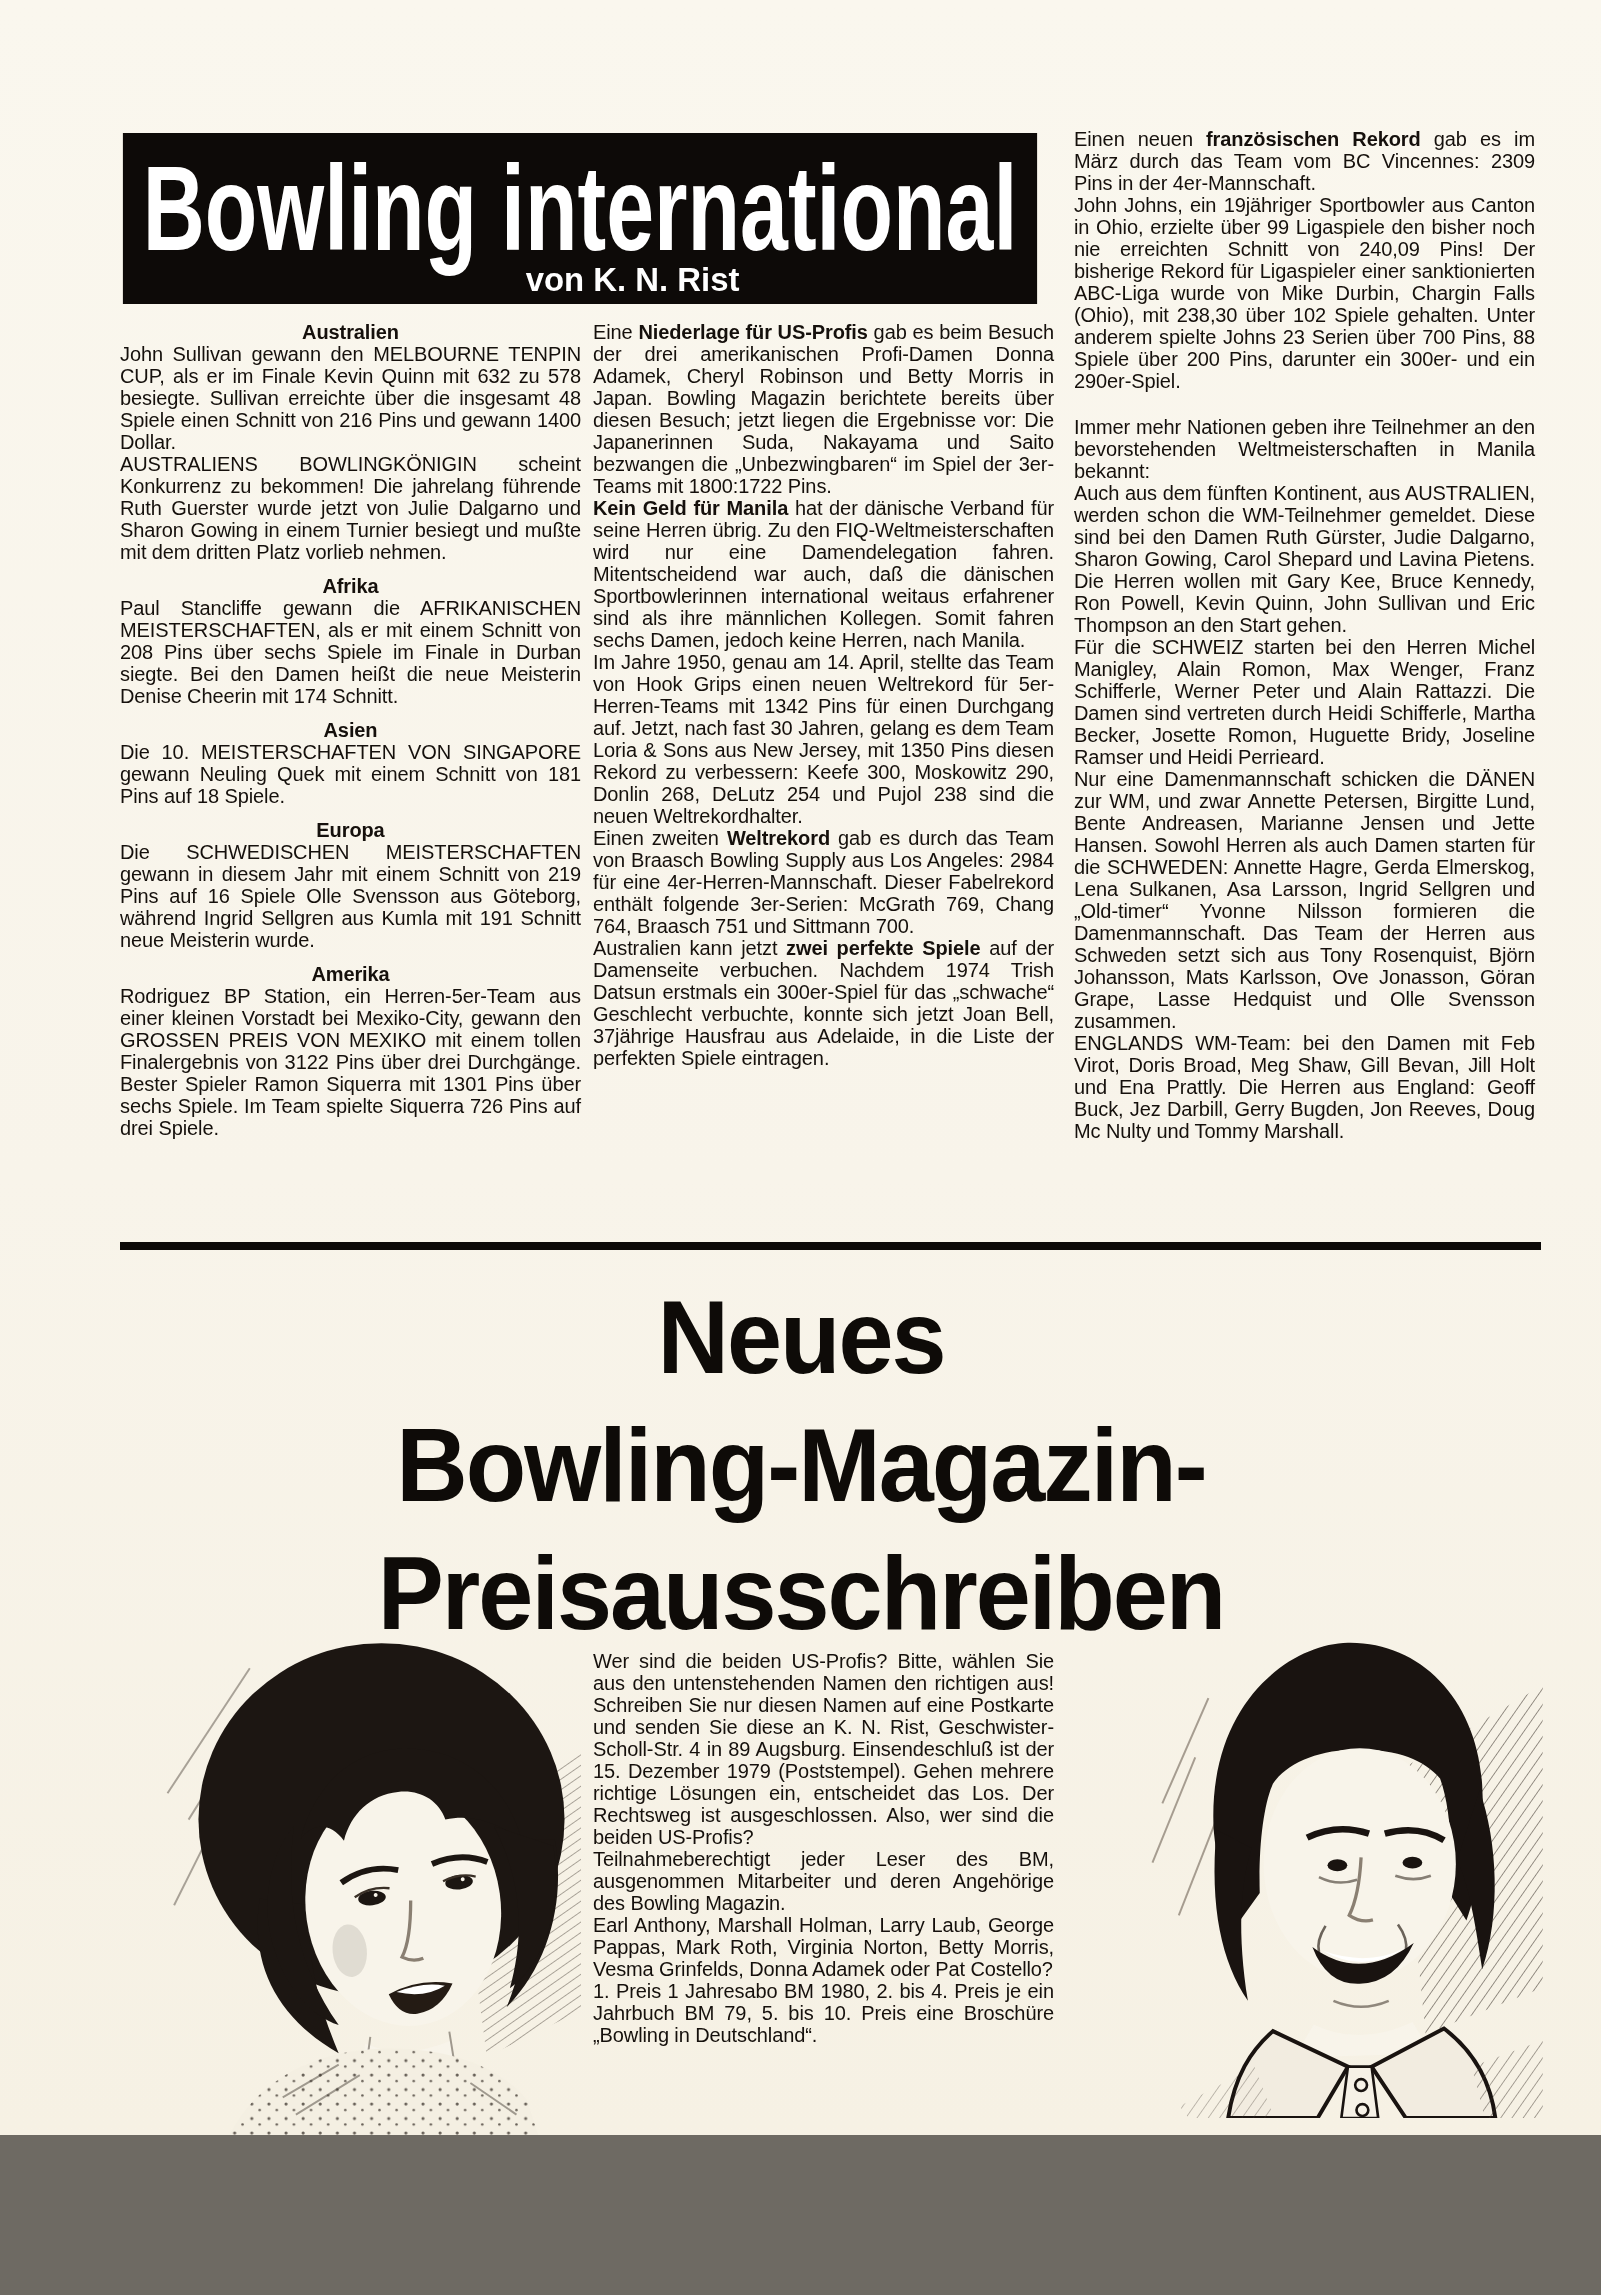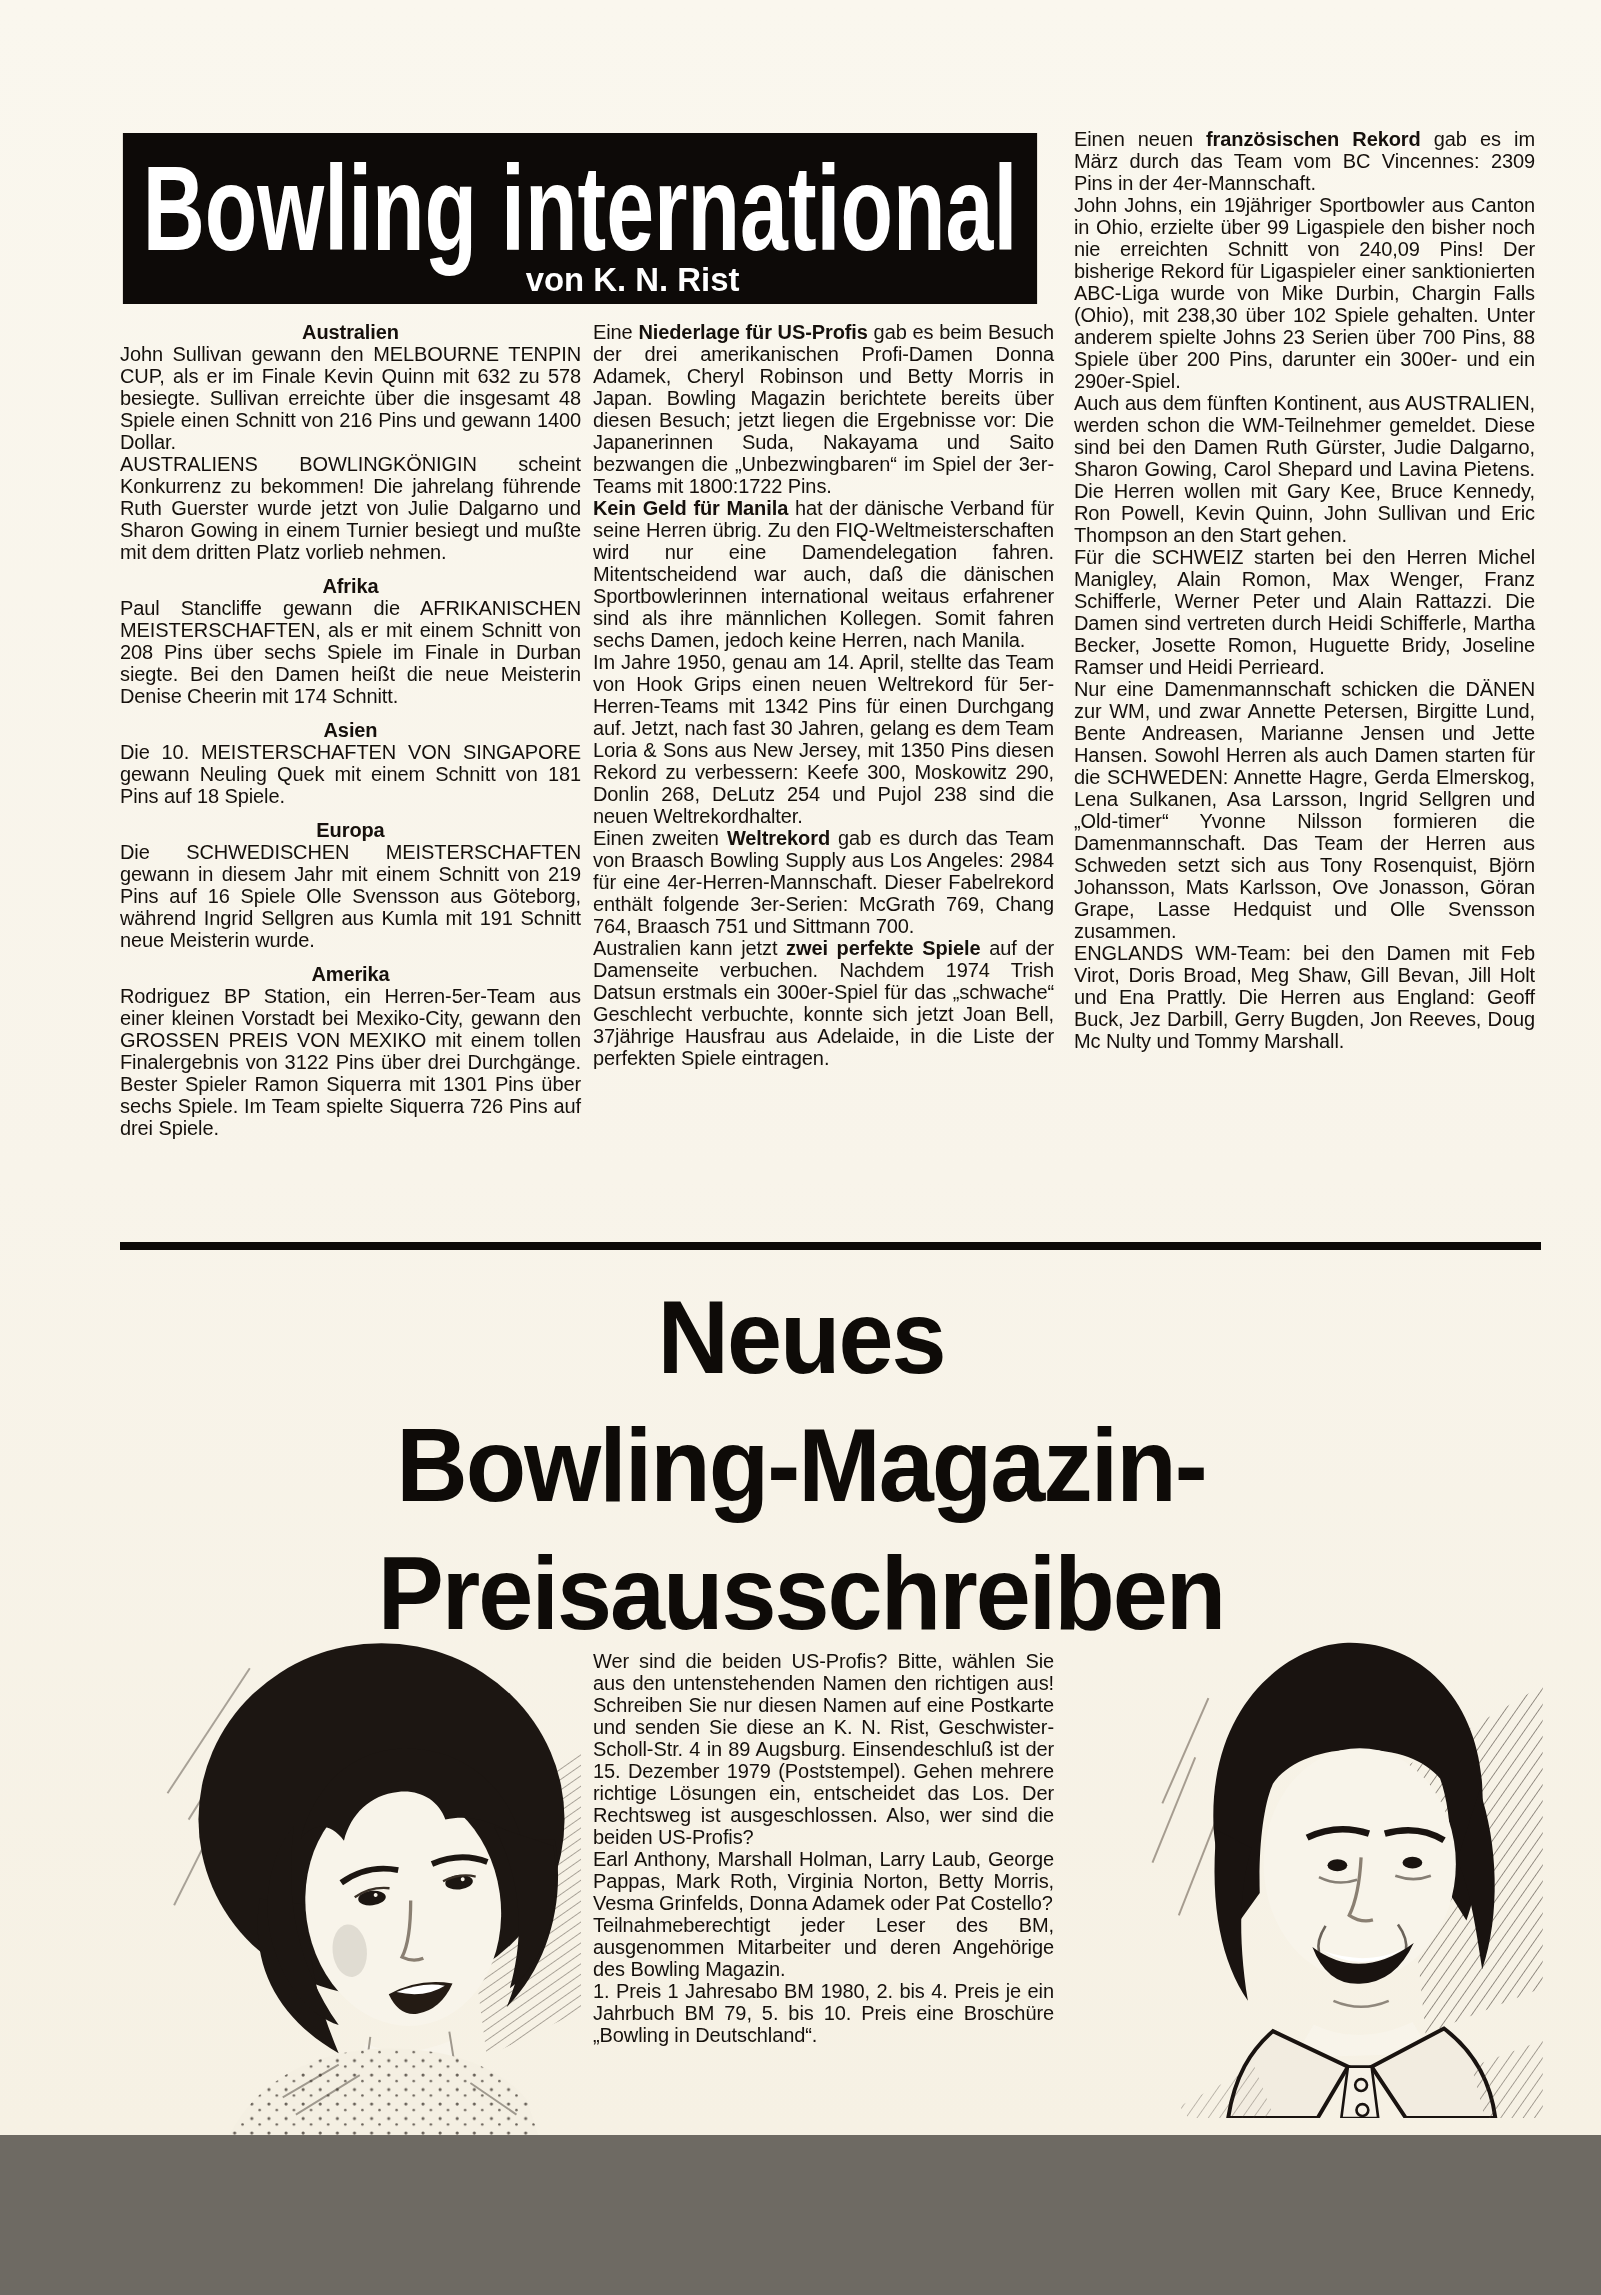--- a/index.html
+++ b/index.html
@@ -76,20 +76,21 @@
     <p><span>Eine </span><b>Niederlage für US-Profis</b><span> gab es beim Besuch der drei amerikanischen Profi-Damen Donna Adamek, Cheryl Robinson und Betty Morris in Japan. Bowling Magazin berichtete bereits über diesen Besuch; jetzt liegen die Ergebnisse vor: Die Japanerinnen Suda, Nakayama und Saito bezwangen die „Unbezwingbaren“ im Spiel der 3er-Teams mit 1800:1722 Pins.</span></p>
     <p><b>Kein Geld für Manila</b><span> hat der dänische Verband für seine Herren übrig. Zu den FIQ-Weltmeisterschaften wird nur eine Damendelegation fahren. Mitentscheidend war auch, daß die dänischen Sportbowlerinnen international weitaus erfahrener sind als ihre männlichen Kollegen. Somit fahren sechs Damen, jedoch keine Herren, nach Manila.</span></p>
     <p><span>Im Jahre 1950, genau am 14. April, stellte das Team von Hook Grips einen neuen Weltrekord für 5er-Herren-Teams mit 1342 Pins für einen Durchgang auf. Jetzt, nach fast 30 Jahren, gelang es dem Team Loria &amp; Sons aus New Jersey, mit 1350 Pins diesen Rekord zu verbessern: Keefe 300, Moskowitz 290, Donlin 268, DeLutz 254 und Pujol 238 sind die neuen Weltrekordhalter.</span></p>
     <p><span>Einen zweiten </span><b>Weltrekord</b><span> gab es durch das Team von Braasch Bowling Supply aus Los Angeles: 2984 für eine 4er-Herren-Mannschaft. Dieser Fabelrekord enthält folgende 3er-Serien: McGrath 769, Chang 764, Braasch 751 und Sittmann 700.</span></p>
     <p><span>Australien kann jetzt </span><b>zwei perfekte Spiele</b><span> auf der Damenseite verbuchen. Nachdem 1974 Trish Datsun erstmals ein 300er-Spiel für das „schwache“ Geschlecht verbuchte, konnte sich jetzt Joan Bell, 37jährige Hausfrau aus Adelaide, in die Liste der perfekten Spiele eintragen.</span></p>
   </div>
 
   <div id="col3" class="col body-text">
     <p><span>Einen neuen </span><b>französischen Rekord</b><span> gab es im März durch das Team vom BC Vincennes: 2309 Pins in der 4er-Mannschaft.</span></p>
     <p><span>John Johns, ein 19jähriger Sportbowler aus Canton in Ohio, erzielte über 99 Ligaspiele den bisher noch nie erreichten Schnitt von 240,09 Pins! Der bisherige Rekord für Ligaspieler einer sanktionierten ABC-Liga wurde von Mike Durbin, Chargin Falls (Ohio), mit 238,30 über 102 Spiele gehalten. Unter anderem spielte Johns 23 Serien über 700 Pins, 88 Spiele über 200 Pins, darunter ein 300er- und ein 290er-Spiel.</span></p>
+    <p class="gap-above"><span>Immer mehr Nationen geben ihre Teilnehmer an den bevorstehenden Weltmeisterschaften in Manila bekannt:</span></p>
     <p><span>Auch aus dem fünften Kontinent, aus AUSTRALIEN, werden schon die WM-Teilnehmer gemeldet. Diese sind bei den Damen Ruth Gürster, Judie Dalgarno, Sharon Gowing, Carol Shepard und Lavina Pietens. Die Herren wollen mit Gary Kee, Bruce Kennedy, Ron Powell, Kevin Quinn, John Sullivan und Eric Thompson an den Start gehen.</span></p>
     <p><span>Für die SCHWEIZ starten bei den Herren Michel Manigley, Alain Romon, Max Wenger, Franz Schifferle, Werner Peter und Alain Rattazzi. Die Damen sind vertreten durch Heidi Schifferle, Martha Becker, Josette Romon, Huguette Bridy, Joseline Ramser und Heidi Perrieard.</span></p>
     <p><span>Nur eine Damenmannschaft schicken die DÄNEN zur WM, und zwar Annette Petersen, Birgitte Lund, Bente Andreasen, Marianne Jensen und Jette Hansen. Sowohl Herren als auch Damen starten für die SCHWEDEN: Annette Hagre, Gerda Elmerskog, Lena Sulkanen, Asa Larsson, Ingrid Sellgren und „Old-timer“ Yvonne Nilsson formieren die Damenmannschaft. Das Team der Herren aus Schweden setzt sich aus Tony Rosenquist, Björn Johansson, Mats Karlsson, Ove Jonasson, Göran Grape, Lasse Hedquist und Olle Svensson zusammen.</span></p>
     <p><span>ENGLANDS WM-Team: bei den Damen mit Feb Virot, Doris Broad, Meg Shaw, Gill Bevan, Jill Holt und Ena Prattly. Die Herren aus England: Geoff Buck, Jez Darbill, Gerry Bugden, Jon Reeves, Doug Mc Nulty und Tommy Marshall.</span></p>
   </div>
 
   <div class="divider"></div>
 
   <div class="headline">
     <div>Neues</div>
@@ -146,22 +147,22 @@
       <g stroke="#3a322a" stroke-width="3" opacity="0.45">
         <line x1="235" y1="722" x2="320" y2="672"></line>
         <line x1="255" y1="748" x2="352" y2="688"></line>
         <line x1="520" y1="700" x2="590" y2="748"></line>
       </g>
     </svg>
   </div>
 
   <div id="contest-text" class="body-text">
     <p><span>Wer sind die beiden US-Profis? Bitte, wählen Sie aus den untenstehenden Namen den richtigen aus! Schreiben Sie nur diesen Namen auf eine Postkarte und senden Sie diese an K. N. Rist, Geschwister-Scholl-Str. 4 in 89 Augsburg. Einsendeschluß ist der 15. Dezember 1979 (Poststempel). Gehen mehrere richtige Lösungen ein, entscheidet das Los. Der Rechtsweg ist ausgeschlossen. Also, wer sind die beiden US-Profis?</span></p>
+    <p><span>Teilnahmeberechtigt jeder Leser des BM, ausgenommen Mitarbeiter und deren Angehörige des Bowling Magazin.</span></p>
     <p><span>Earl Anthony, Marshall Holman, Larry Laub, George Pappas, Mark Roth, Virginia Norton, Betty Morris, Vesma Grinfelds, Donna Adamek oder Pat Costello?</span></p>
-    <p><span>Teilnahmeberechtigt jeder Leser des BM, ausgenommen Mitarbeiter und deren Angehörige des Bowling Magazin.</span></p>
     <p><span>1. Preis 1 Jahresabo BM 1980, 2. bis 4. Preis je ein Jahrbuch BM 79, 5. bis 10. Preis eine Broschüre „Bowling in Deutschland“.</span></p>
   </div>
 
   <div id="portrait-man" class="portrait">
     <svg width="427" height="512" viewBox="0 0 648 778">
       <defs>
         <pattern id="mhatch" width="14" height="14" patternUnits="userSpaceOnUse" patternTransform="rotate(35)">
           <line x1="0" y1="0" x2="0" y2="14" stroke="#3c342c" stroke-width="2.6"></line>
         </pattern>
       </defs>

